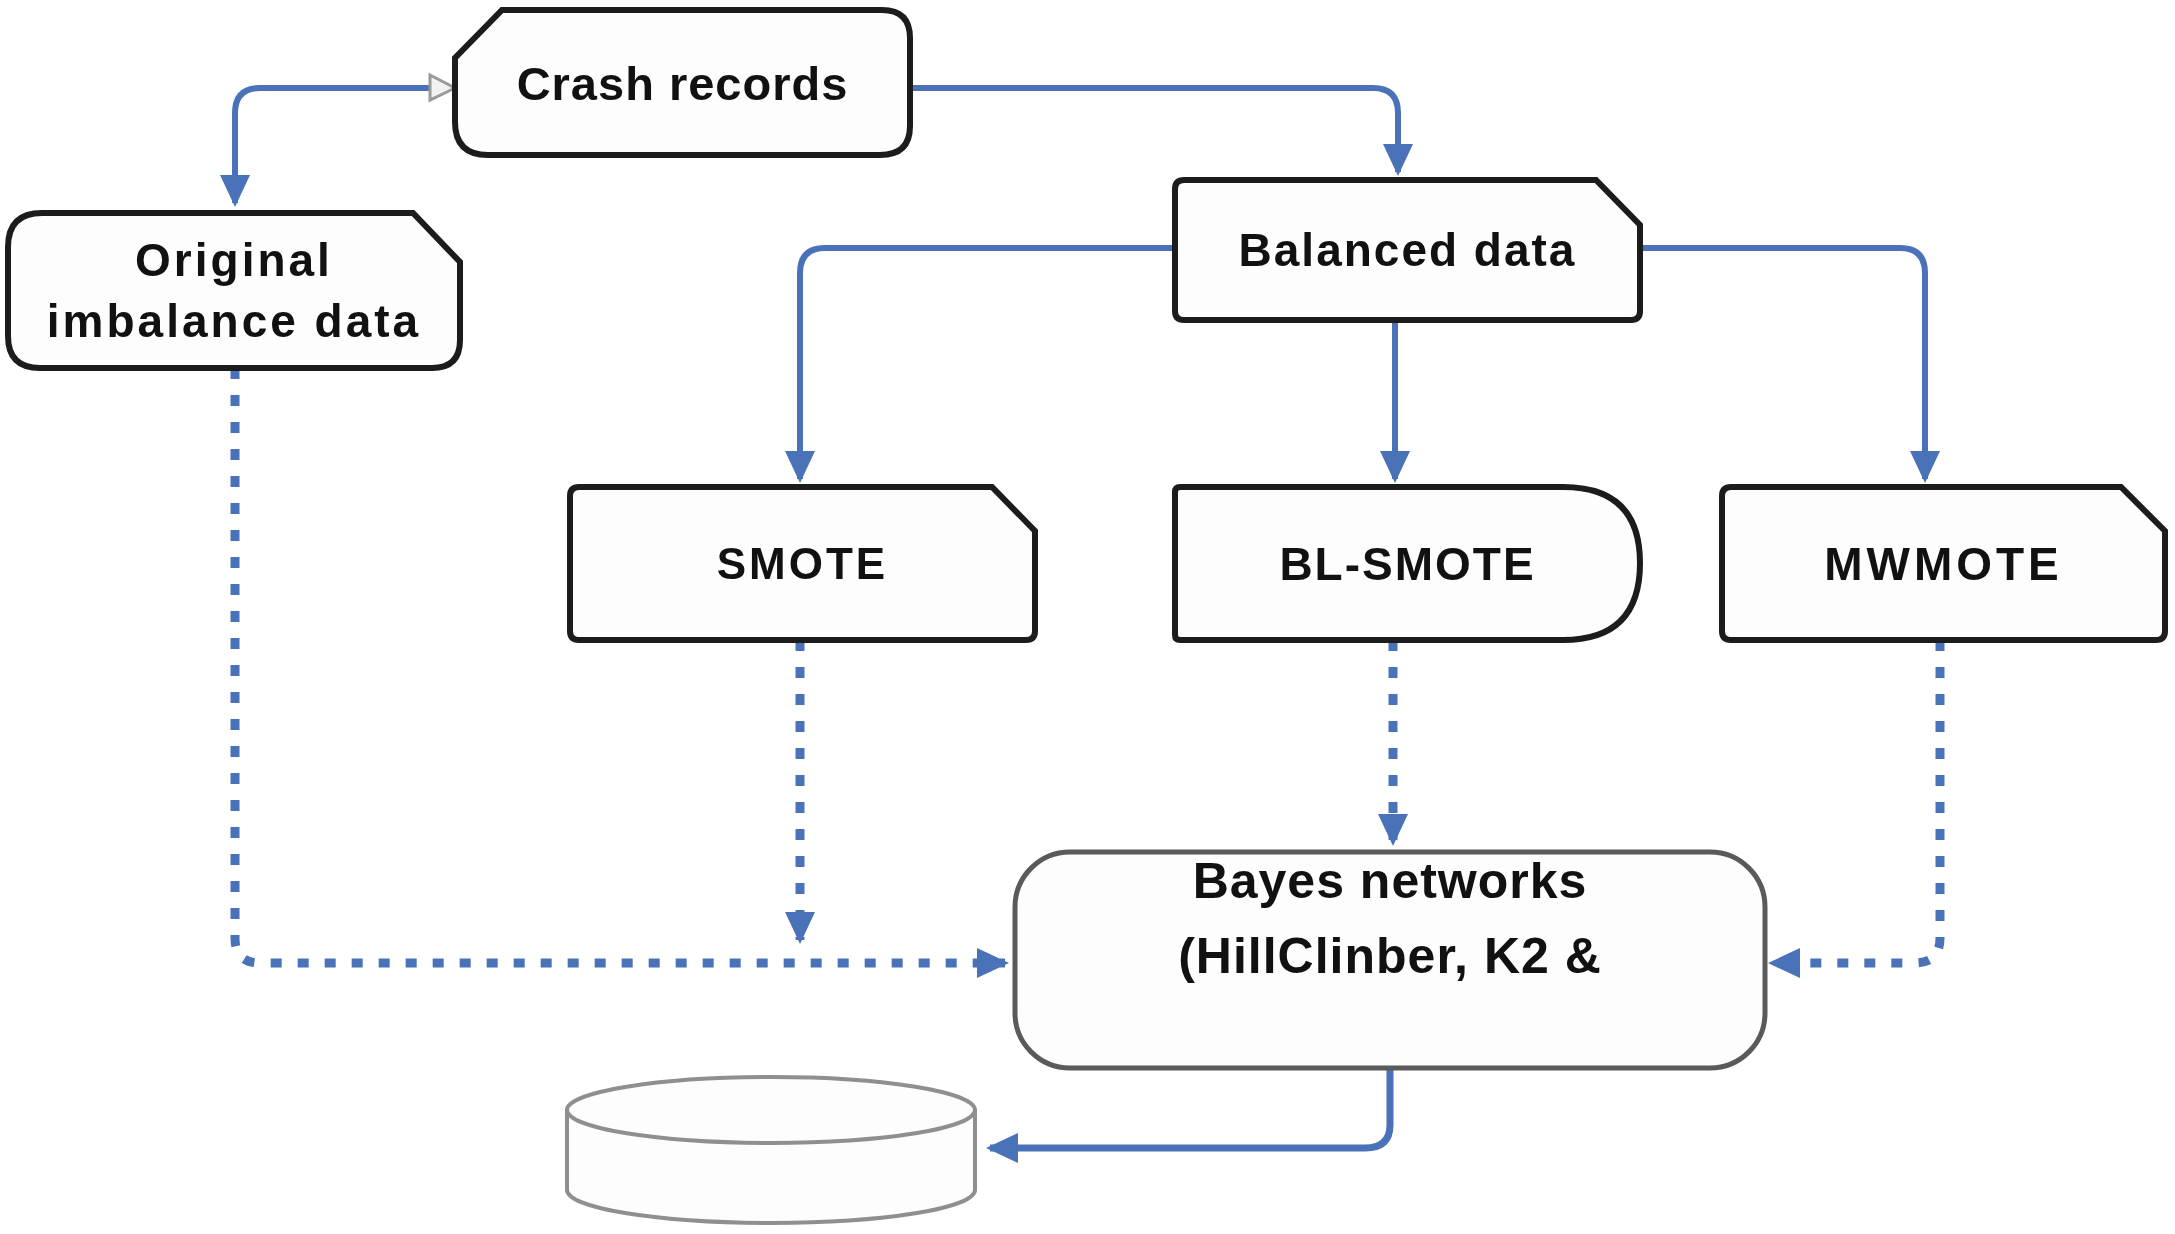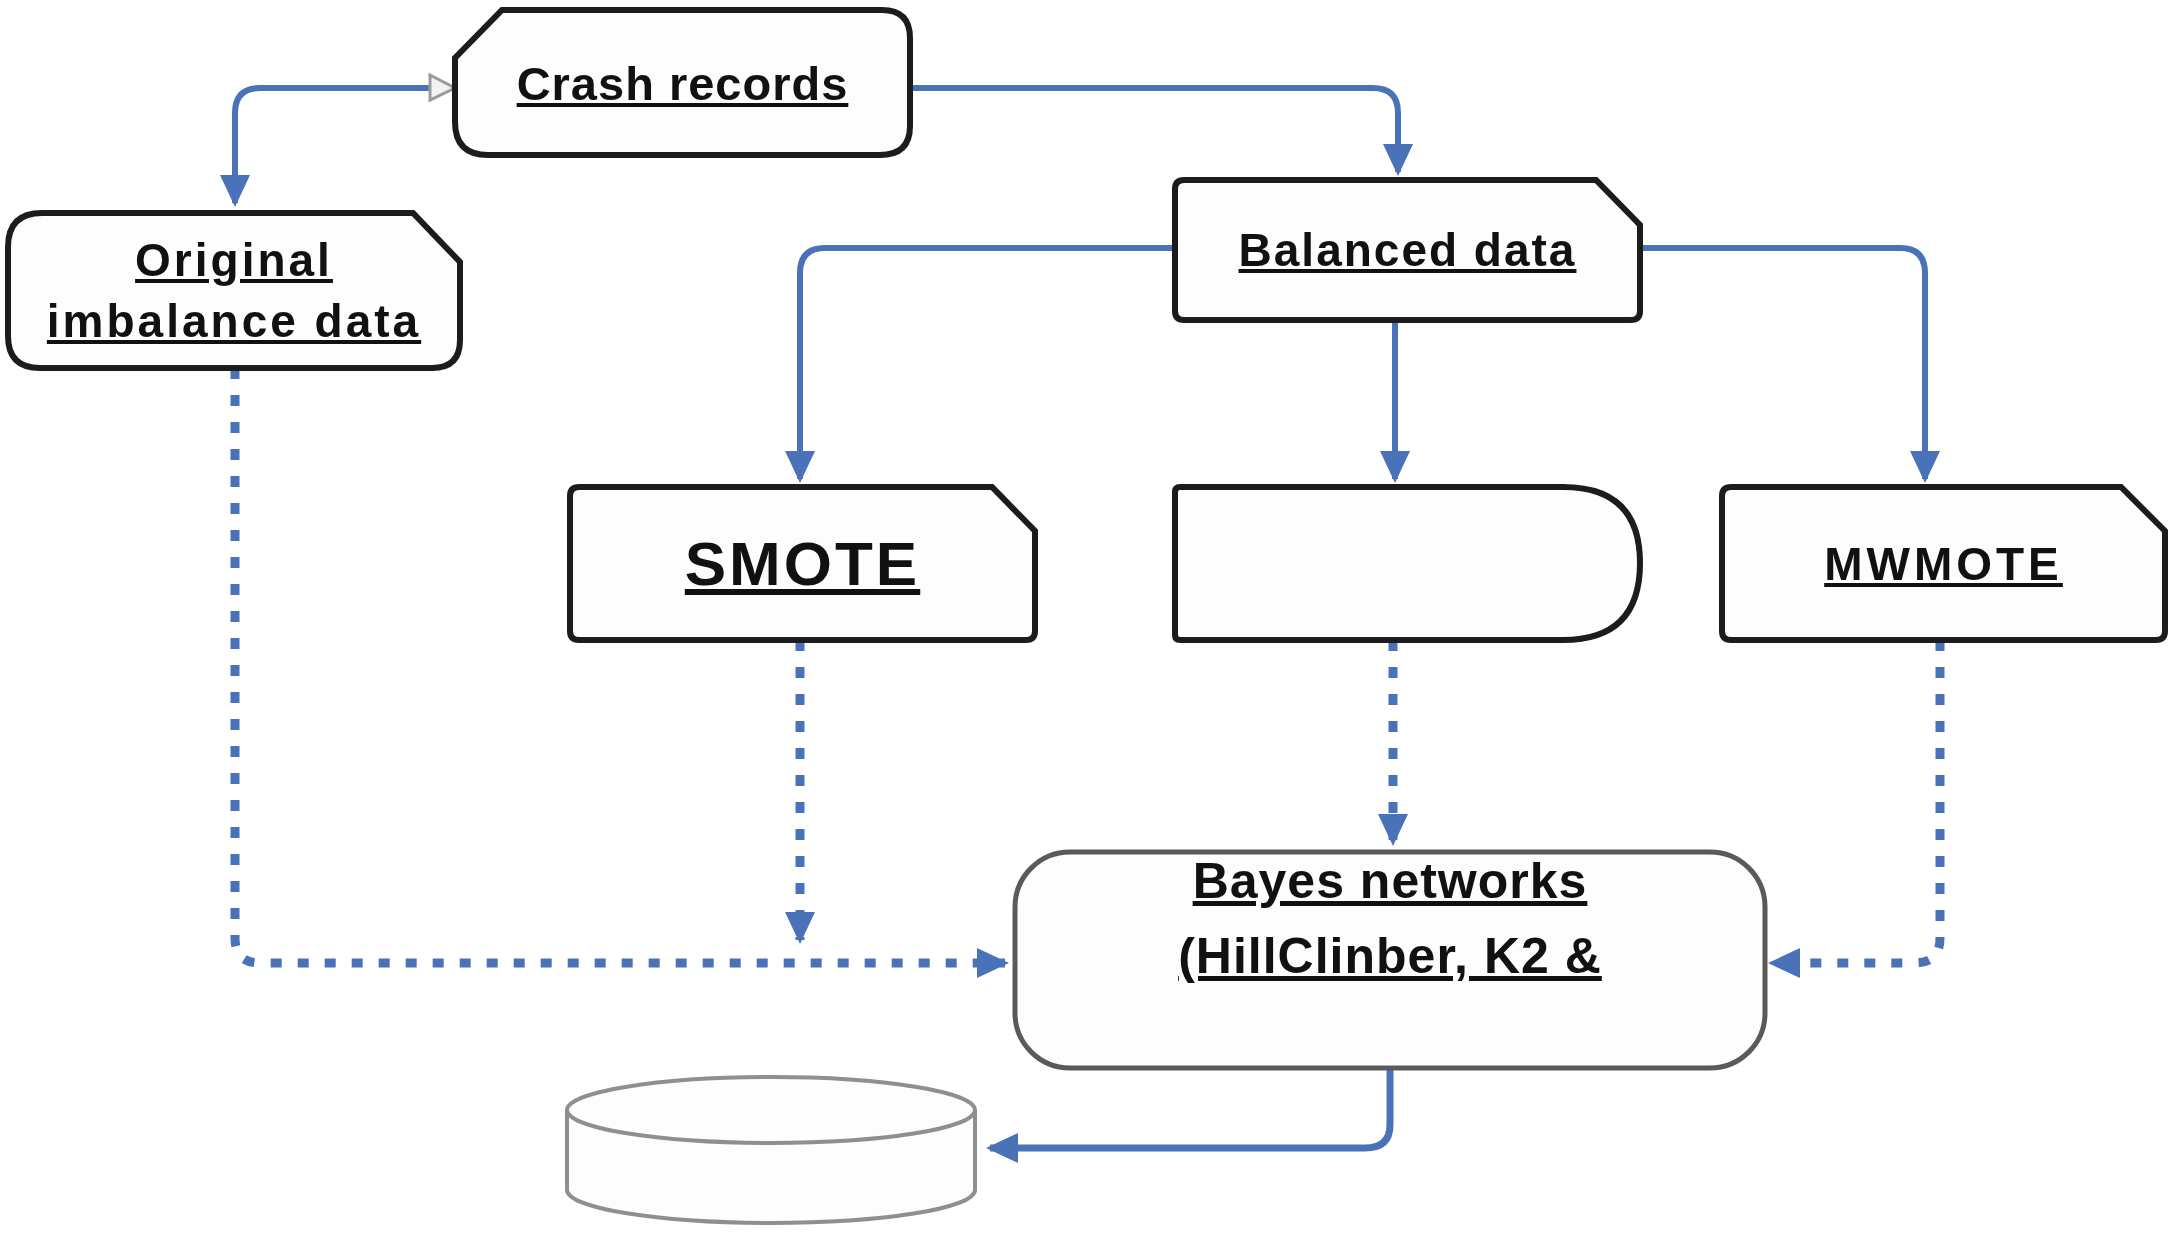--- a/index.html
+++ b/index.html
@@ -15,27 +15,26 @@
   .node-label {
     position: absolute;
     display: flex;
     flex-direction: column;
     align-items: center;
     justify-content: center;
     text-align: center;
     color: #111111;
     font-weight: bold;
     pointer-events: none;
-    text-decoration: underline;
   }
   .node-label .line { white-space: nowrap; }
   .lbl-crash    { left: 455px;  top: 12px;   width: 455px; height: 143px; font-size: 47px; letter-spacing: 1px; }
   .lbl-original { left: 8px;    top: 213px;  width: 452px; height: 155px; font-size: 46px; letter-spacing: 3px; line-height: 1.32; }
   .lbl-balanced { left: 1175px; top: 180px;  width: 465px; height: 140px; font-size: 46px; letter-spacing: 2px; }
-  .lbl-smote    { left: 570px;  top: 487px;  width: 465px; height: 153px; font-size: 62px; letter-spacing: 3px; }
+  .lbl-smote    { left: 570px;  top: 487px;  width: 465px; height: 153px; font-size: 44px; letter-spacing: 3px; }
   .lbl-blsmote  { left: 1175px; top: 487px;  width: 465px; height: 153px; font-size: 46px; letter-spacing: 2px; }
   .lbl-mwmote   { left: 1722px; top: 487px;  width: 443px; height: 153px; font-size: 46px; letter-spacing: 4px; }
   .lbl-bayes    { left: 1015px; top: 811px;  width: 750px; height: 216px; font-size: 50px; letter-spacing: 1px; line-height: 1.5; align-items: center; }
   .lbl-perf     { left: 567px;  top: 1090px; width: 408px; height: 118px; font-size: 46px; letter-spacing: 1px; }
 </style>
 </head>
 <body>
 
 <div id="canvas">
 
@@ -88,20 +87,23 @@
   </div>
 
   <div class="node-label lbl-balanced">
     <span class="line">Balanced data</span>
   </div>
 
   <div class="node-label lbl-smote">
     <span class="line">SMOTE</span>
   </div>
 
+  <div class="node-label lbl-blsmote">
+    <span class="line">BL-SMOTE</span>
+  </div>
 
   <div class="node-label lbl-mwmote">
     <span class="line">MWMOTE</span>
   </div>
 
   <div class="node-label lbl-bayes">
     <span class="line">Bayes networks</span>
     <span class="line">(HillClinber, K2 &amp;</span>
   </div>
 

